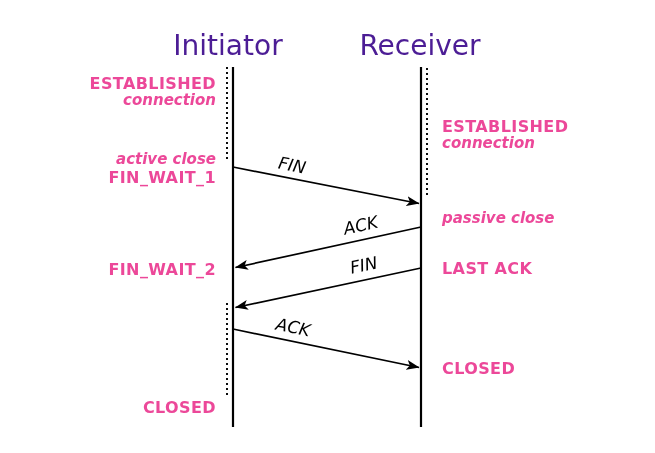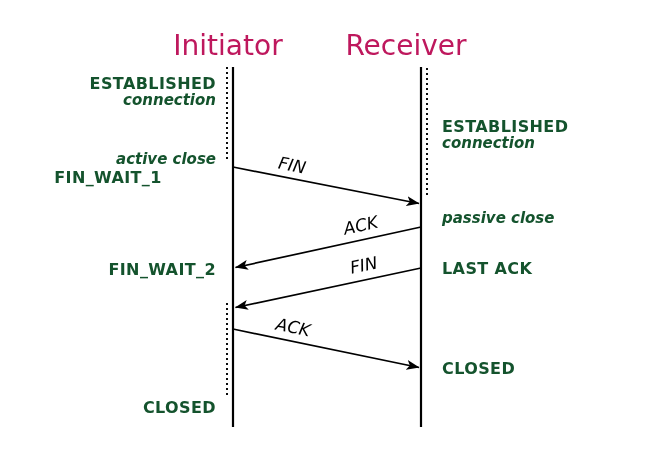--- a/index.html
+++ b/index.html
@@ -16,26 +16,26 @@
     color: #000000;
     overflow: hidden;
   }
   .actor-title {
     position: absolute;
     width: 220px;
     text-align: center;
     font-size: 28px;
     font-weight: 400;
     line-height: 32px;
-    color: #be185d;
+    color: #4c1d95;
   }
   .lstate, .rstate {
     position: absolute;
     white-space: nowrap;
-    color: #14532d;
+    color: #ec4899;
   }
   .lstate {
     left: 0;
     width: 216px;
     text-align: right;
   }
   .rstate {
     left: 442px;
     width: 210px;
     text-align: left;
@@ -65,26 +65,26 @@
     font-style: italic;
     fill: #000;
   }
 </style>
 </head>
 <body>
 
 <div class="canvas">
 
   <div class="actor-title" style="left:118px; top:30px;">Initiator</div>
-  <div class="actor-title" style="left:296px; top:30px;">Receiver</div>
+  <div class="actor-title" style="left:310px; top:30px;">Receiver</div>
 
   <div class="lstate state-bold" style="top:75px;">ESTABLISHED</div>
   <div class="lstate state-italic" style="top:92px;">connection</div>
   <div class="lstate state-italic" style="top:151px;">active close</div>
-  <div class="lstate state-bold" style="top:169px;text-align:center;">FIN_WAIT_1</div>
+  <div class="lstate state-bold" style="top:169px;">FIN_WAIT_1</div>
   <div class="lstate state-bold" style="top:261px;">FIN_WAIT_2</div>
   <div class="lstate state-bold" style="top:399px;">CLOSED</div>
 
   <div class="rstate state-bold" style="top:118px;">ESTABLISHED</div>
   <div class="rstate state-italic" style="top:135px;">connection</div>
   <div class="rstate state-bold" style="top:260px;">LAST ACK</div>
   <div class="rstate state-italic" style="top:210px;">passive close</div>
   <div class="rstate state-bold" style="top:360px;">CLOSED</div>
 
   <svg class="overlay" viewBox="0 0 655 453">

